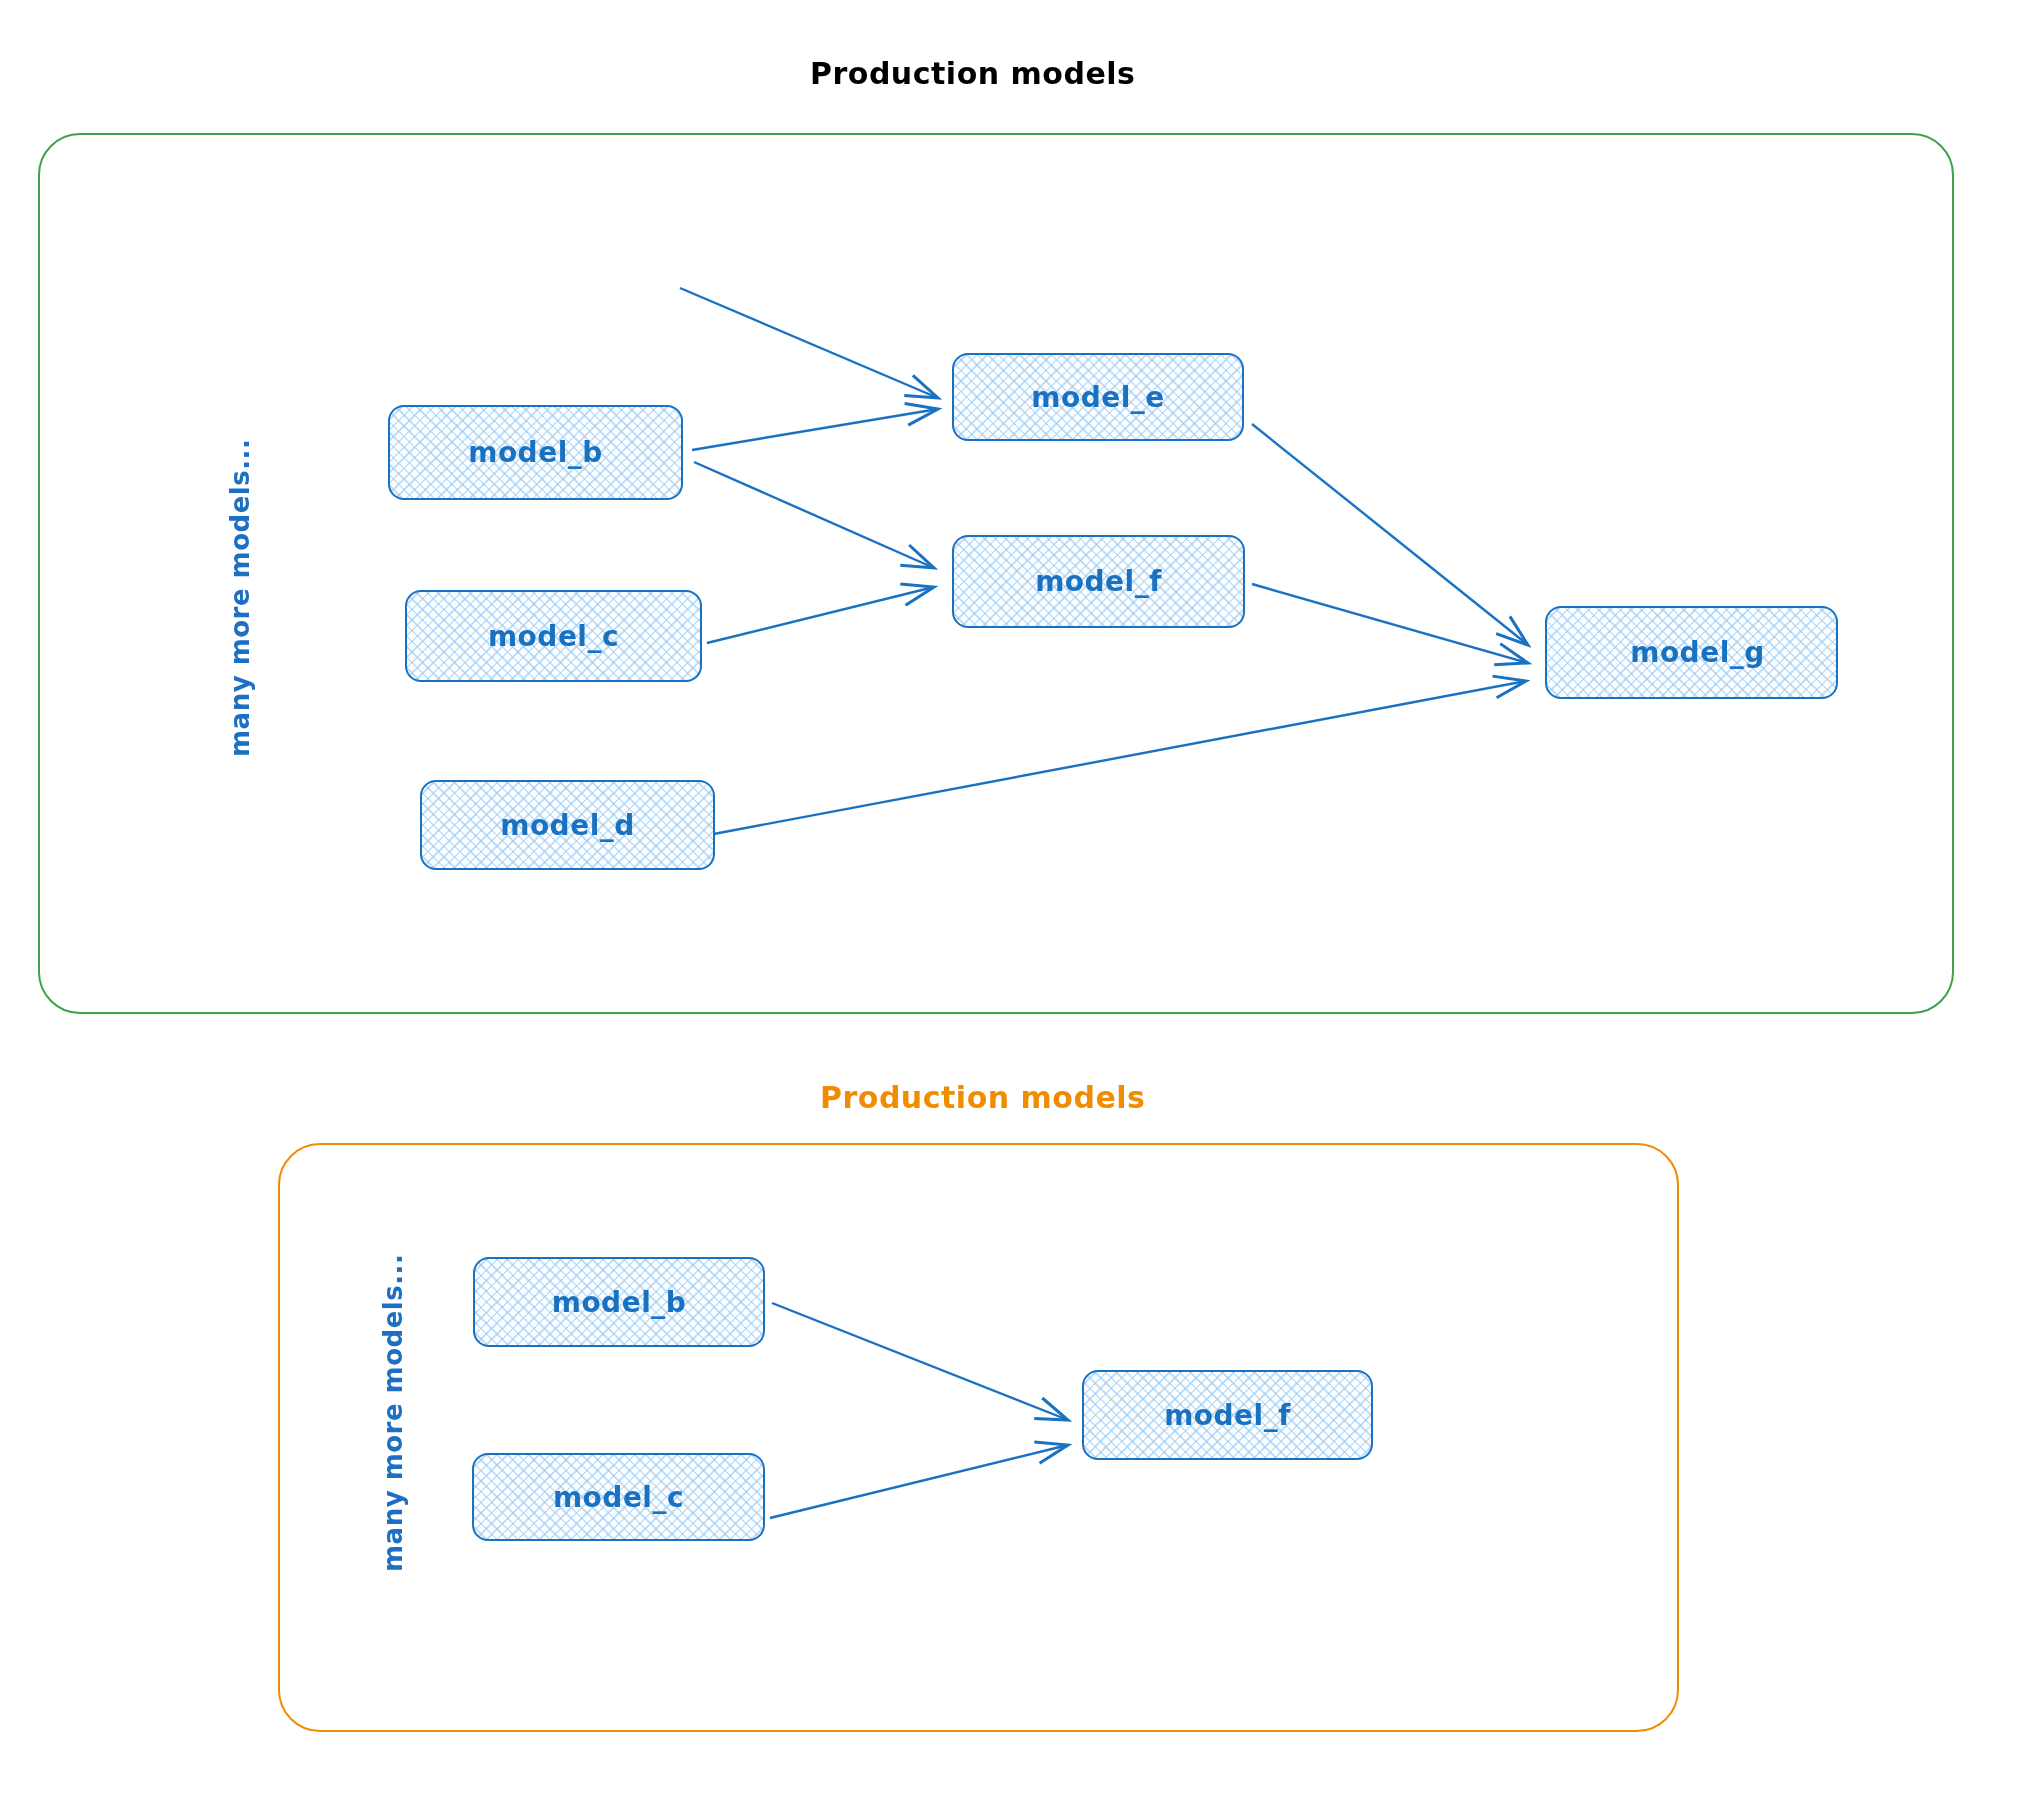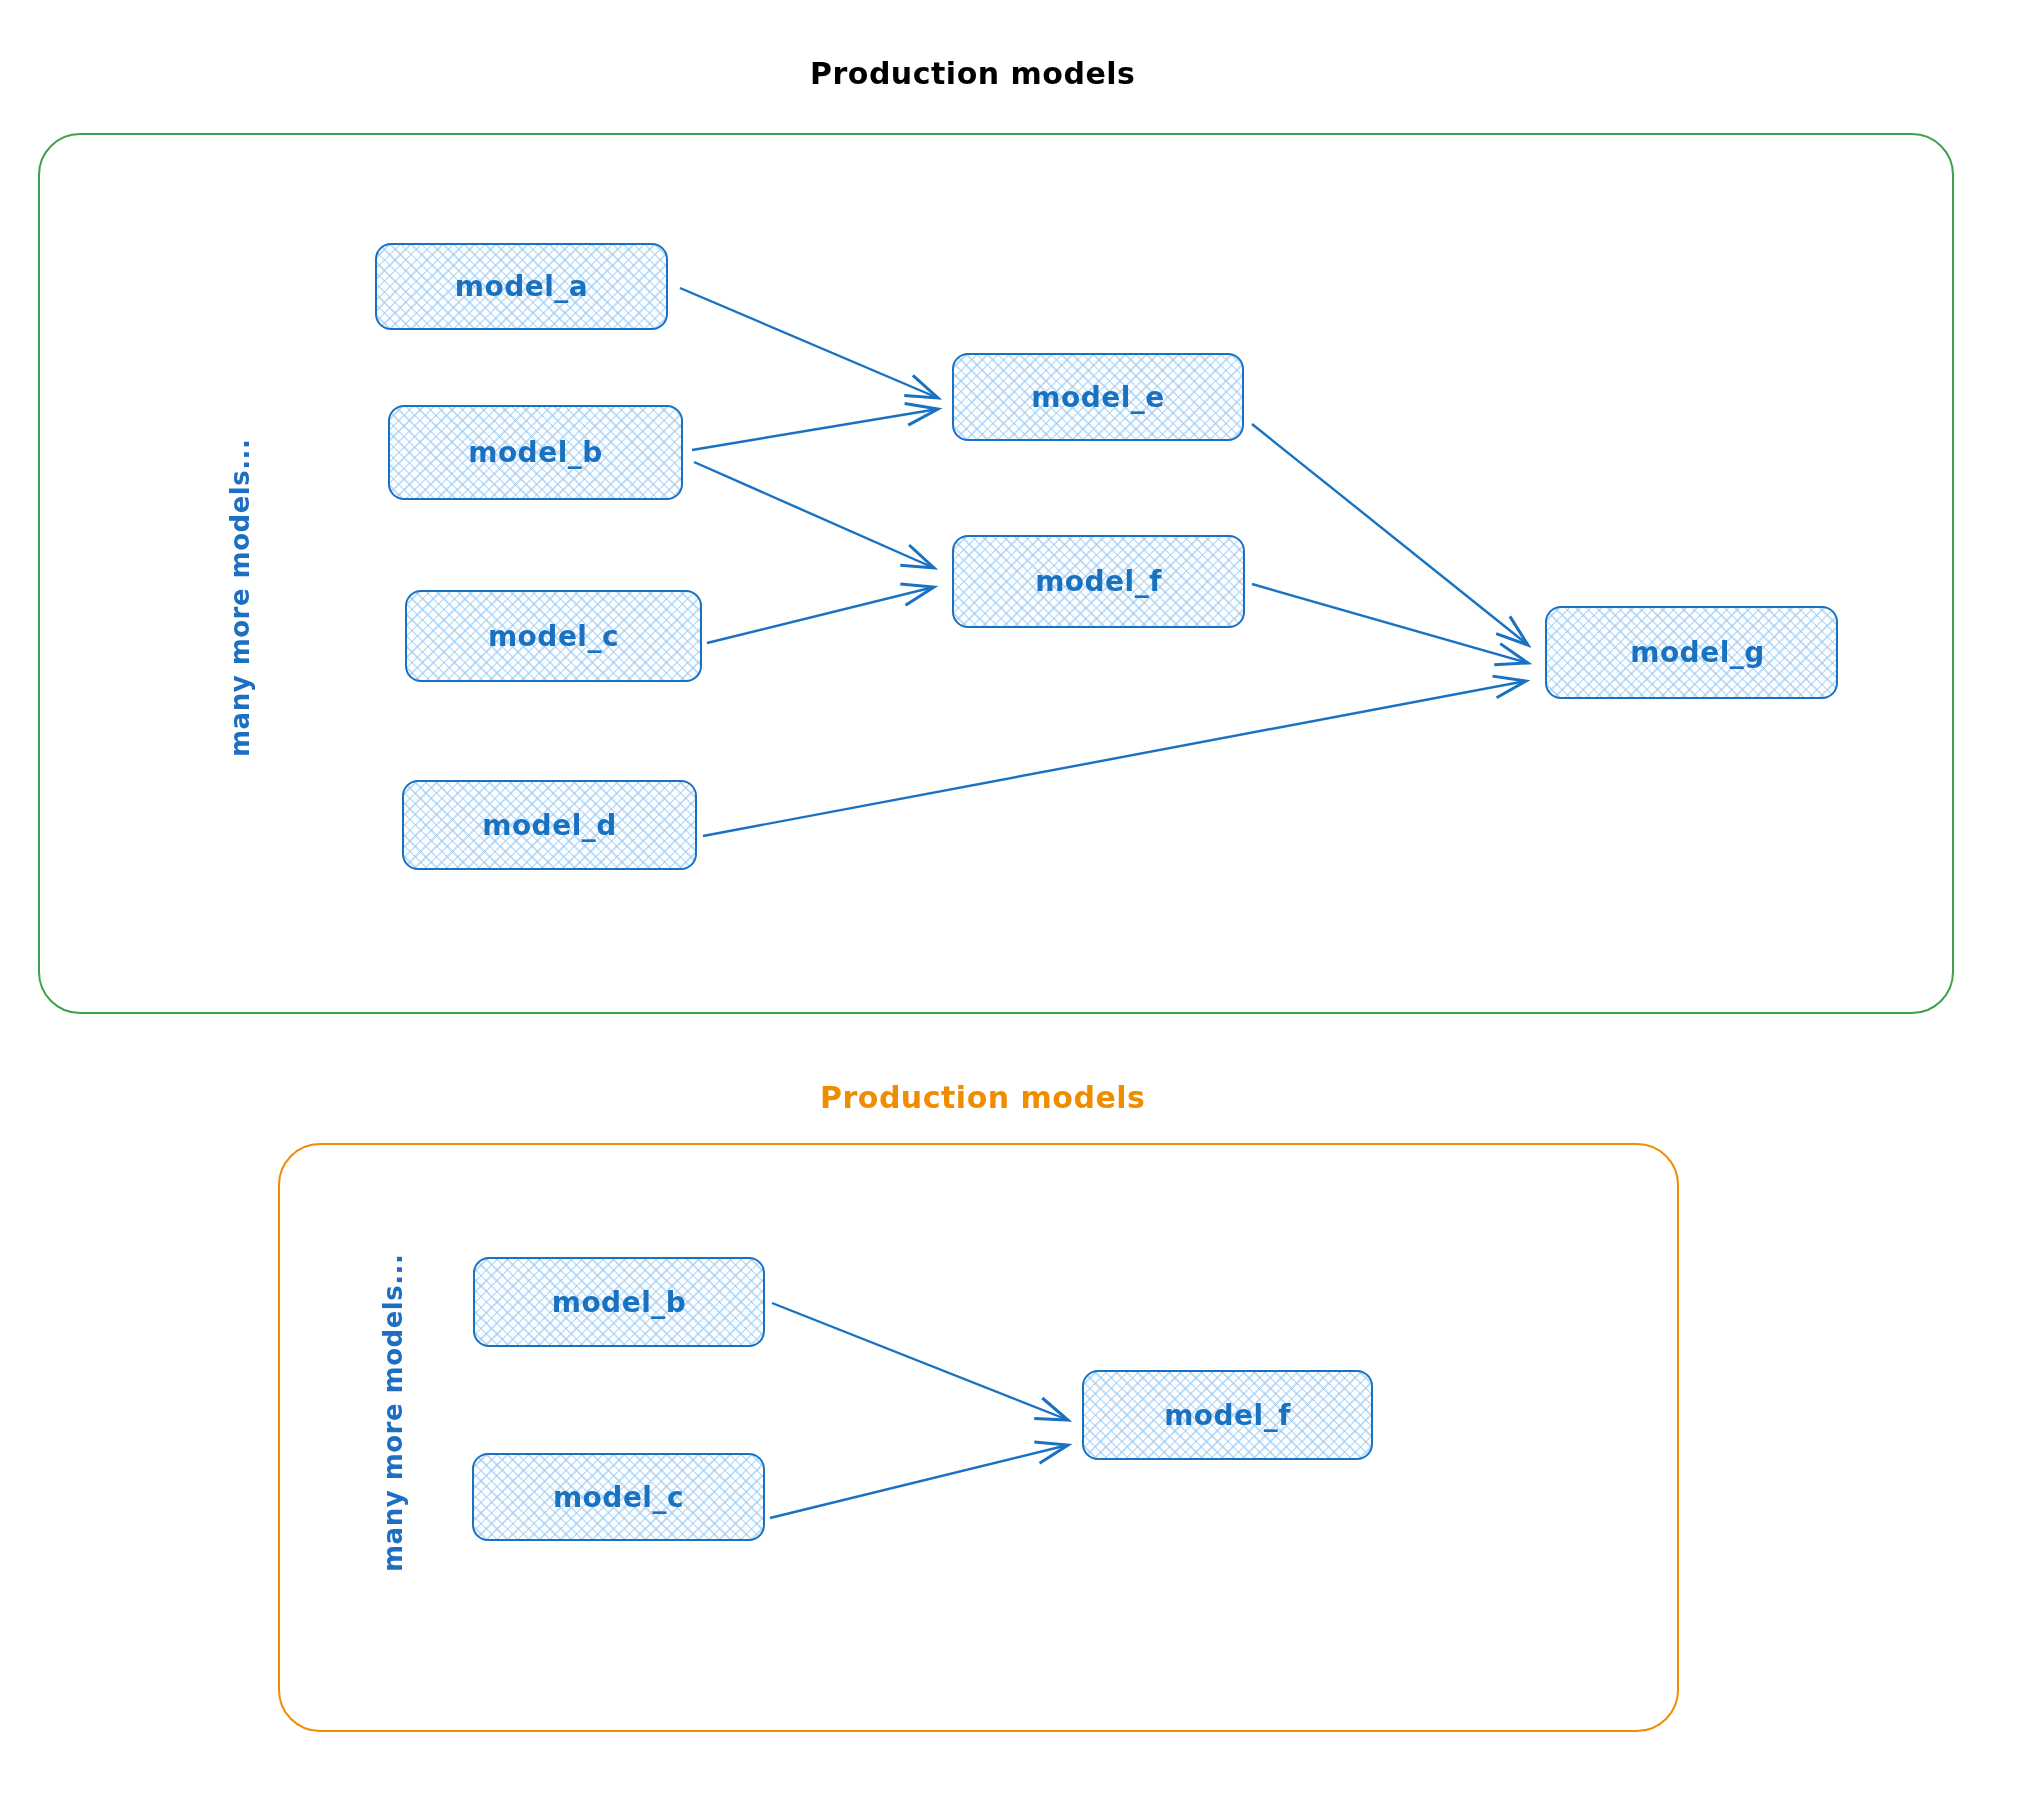--- a/index.html
+++ b/index.html
@@ -98,30 +98,27 @@
     <path d="M1252 584 L1528 663" stroke="#1971c2" stroke-width="2.4" fill="none" marker-end="url(#arrowhead)"></path>
     <path d="M703 836 L1526 681" stroke="#1971c2" stroke-width="2.4" fill="none" marker-end="url(#arrowhead)"></path>
     <path d="M772 1303 L1068 1420" stroke="#1971c2" stroke-width="2.4" fill="none" marker-end="url(#arrowhead)"></path>
     <path d="M770 1518 L1068 1445" stroke="#1971c2" stroke-width="2.4" fill="none" marker-end="url(#arrowhead)"></path>
   </svg>
 
   <div class="section-title title-production">Production models</div>
   <div class="container-box container-production"></div>
   <div class="vlabel vlabel-production">many more models...</div>
 
-  <div class="node" style="left:375px; top:243px; width:293px; height:87px;">
-    <span class="node-label">model_a</span>
-  </div>
   <div class="node" style="left:388px; top:405px; width:295px; height:95px;">
     <span class="node-label">model_b</span>
   </div>
   <div class="node" style="left:405px; top:590px; width:297px; height:92px;">
     <span class="node-label">model_c</span>
   </div>
-  <div class="node" style="left:402px; top:780px; width:295px; height:90px;">
+  <div class="node" style="left:420px; top:780px; width:295px; height:90px;">
     <span class="node-label">model_d</span>
   </div>
   <div class="node" style="left:952px; top:353px; width:292px; height:88px;">
     <span class="node-label">model_e</span>
   </div>
   <div class="node" style="left:952px; top:535px; width:293px; height:93px;">
     <span class="node-label">model_f</span>
   </div>
   <div class="node" style="left:1545px; top:606px; width:293px; height:93px;padding-left:12px;">
     <span class="node-label">model_g</span>

